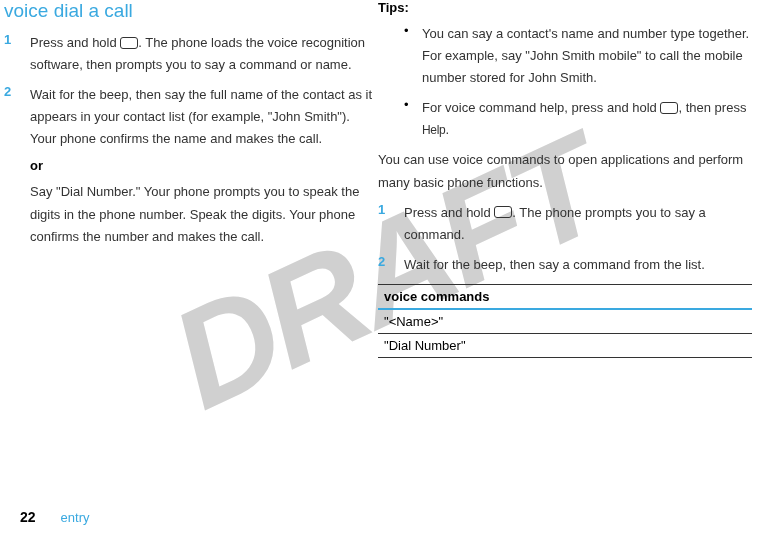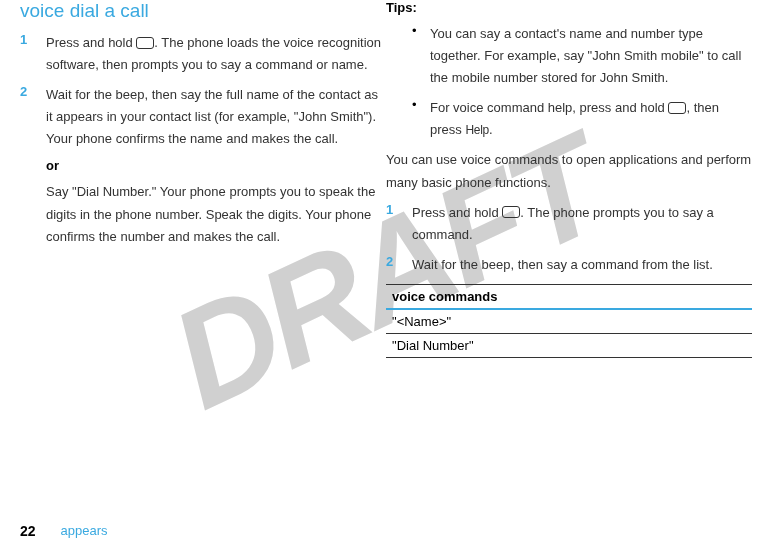--- a/index.html
+++ b/index.html
@@ -25,21 +25,21 @@
       color: #d0d0d0;
       z-index: 0;
       font-style: italic;
       letter-spacing: -5px;
       pointer-events: none;
     }
     .content {
       position: relative;
       z-index: 1;
       display: flex;
-      padding: 0 20px 0 20px;
+      padding: 0 20px 0 4px;
     }
     .column {
       flex: 1;
       width: 50%;
     }
     h2 {
       color: #3aa9e0;
       font-weight: normal;
       font-size: 19px;
       margin-bottom: 10px;
@@ -85,23 +85,24 @@
       width: 18px;
       height: 12px;
       border: 1.5px solid #333;
       border-radius: 3px;
       vertical-align: middle;
       position: relative;
       top: -1px;
     }
     .footer {
       position: absolute;
-      bottom: 7px;
+      bottom: 21px;
       left: 20px;
       display: flex;
+      align-items: center;
       gap: 25px;
     }
     .page-num {
       font-weight: bold;
       font-size: 14px;
     }
     .footer-text {
       color: #3aa9e0;
       font-size: 13px;
     }
@@ -222,14 +223,14 @@
           <span>"</span><span class="bold">Dial Number</span><span>"</span>
         </td>
       </tr>
     </tbody>
       </table>
   </div>
 </div>
 
 <div class="footer">
   <span class="page-num">22</span>
-  <span class="footer-text">appears</span>
+  <span class="footer-text">entry</span>
 </div>
 
 </body></html>

